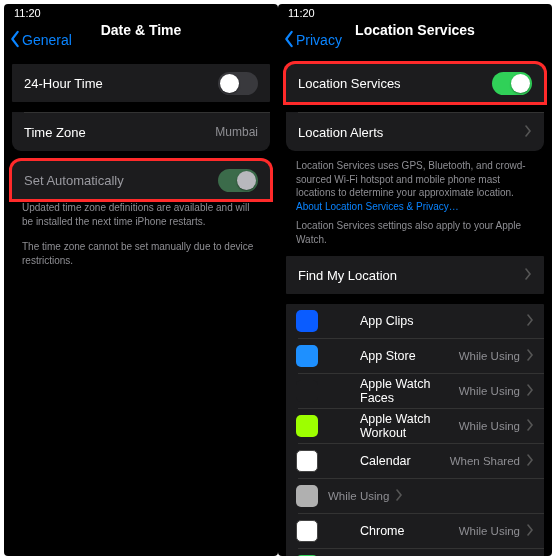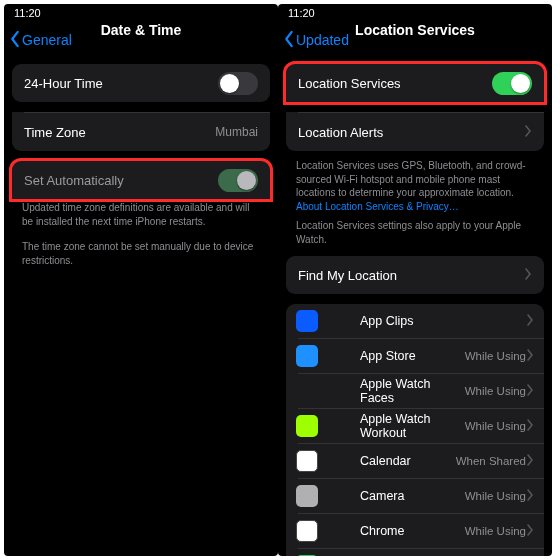--- a/index.html
+++ b/index.html
@@ -5,42 +5,42 @@
   * { margin: 0; padding: 0; box-sizing: border-box; font-family: -apple-system, "Helvetica Neue", Arial, sans-serif; }
   body { background: #fff; width: 560px; height: 560px; overflow: hidden; }
   .wrap { display: flex; padding: 4px; }
   .phone { width: 274px; height: 552px; background: #000; border-radius: 4px; overflow: hidden; display: flex; flex-direction: column; color: #eaeaea; }
   .status { height: 18px; padding: 0 10px; font-size: 11px; color: #fff; display: flex; align-items: center; }
   .nav { position: relative; height: 36px; display: flex; align-items: flex-start; justify-content: center; }
   .back { position: absolute; left: 4px; top: 0; height: 36px; display: flex; align-items: center; color: #0a84ff; font-size: 14px; }
   .back svg { width: 14px; height: 18px; }
   .title { color: #fff; font-size: 14px; font-weight: 600; }
   .content { flex: 1; padding: 6px 8px 0 8px; font-size: 12px; overflow: hidden; }
-  .card { background: #1c1c1e; border-radius: 9px; overflow: hidden; margin-bottom: 10px; }
+  .card { background: #1c1c1e; border-radius: 1px; overflow: hidden; margin-bottom: 10px; }
   .row { height: 38px; display: flex; align-items: center; padding: 0 12px; justify-content: space-between; }
   .sep { height: 1px; background: #333; margin-left: 12px; }
   .label { color: #fff; font-size: 13px; }
   .value { color: #8e8e93; font-size: 12px; }
   .hl { box-shadow: 0 0 0 3px #ff2a2a; border-radius: 9px; position: relative; z-index: 2; }
   .toggle { width: 40px; height: 23px; border-radius: 12px; position: relative; }
   .toggle.on { background: #30d158; }
   .toggle.off { background: #39393d; }
   .knob { width: 19px; height: 19px; background: #fff; border-radius: 50%; position: absolute; top: 2px; box-shadow: 0 1px 2px rgba(0,0,0,.4); }
   .toggle.on .knob { right: 2px; }
   .toggle.off .knob { left: 2px; }
   .toggle.dim.on { background: #3b6b4a; }
   .toggle.dim .knob { background: #b8b8bd; }
   .foot { color: #8e8e93; font-size: 10px; line-height: 1.35; padding: 2px 10px 10px 10px; }
   .foot a { color: #0a84ff; text-decoration: none; }
   .chev { color: #555; }
   .chev svg { width: 8px; height: 12px; }
   .appicon { width: 22px; height: 22px; border-radius: 5px; margin-right: 10px; flex: 0 0 22px; }
   .approw { height: 34px; display: flex; align-items: center; padding: 0 10px 0 10px; }
   .approw .label { flex: 1; font-size: 12.5px; margin-left: 32px; }
-  .approw .value { font-size: 11.5px; }
+  .approw .value { font-size: 11.5px; margin-right: 6px; }
 </style>
 </head>
 <body>
 
 <div class="wrap">
 
   <div class="phone">
     <div class="status">
       <span>11:20</span>
     </div>
@@ -90,21 +90,21 @@
     <div class="status">
       <span>11:20</span>
     </div>
     <div class="nav">
       <div class="back">
         <span>
           <svg viewBox="0 0 12 20">
               <path d="M9 2 L3 10 L9 18" stroke="#0a84ff" stroke-width="2.4" fill="none" stroke-linecap="round" stroke-linejoin="round"></path>
             </svg>
         </span>
-        <span>Updated</span>
+        <span>Privacy</span>
       </div>
       <div class="title">Location Services</div>
     </div>
     <div class="content">
       <div class="card hl" style="margin-bottom:0;border-radius:9px 9px 0 0">
         <div class="row">
           <span class="label">Location Services</span>
           <span class="toggle on">
               <span class="knob"></span>
             </span>
@@ -175,21 +175,20 @@
             <span class="appicon" style="background:#ffffff;border:0.5px solid #444;"></span>
             <span class="label">Calendar</span>
             <span class="value">When Shared</span>
             <span class="chev"><svg viewBox="0 0 8 12">
                 <path d="M2 1 L6 6 L2 11" stroke="#555" stroke-width="1.6" fill="none" stroke-linecap="round"></path>
               </svg></span>
           </div>
           <div class="sep"></div>
           <div class="approw">
             <span class="appicon" style="background:#b0b0b0;"></span>
-            <span class="label">Camera</span>
             <span class="value">While Using</span>
             <span class="chev"><svg viewBox="0 0 8 12">
                 <path d="M2 1 L6 6 L2 11" stroke="#555" stroke-width="1.6" fill="none" stroke-linecap="round"></path>
               </svg></span>
           </div>
           <div class="sep"></div>
           <div class="approw">
             <span class="appicon" style="background:#ffffff;border:0.5px solid #444;"></span>
             <span class="label">Chrome</span>
             <span class="value">While Using</span>

